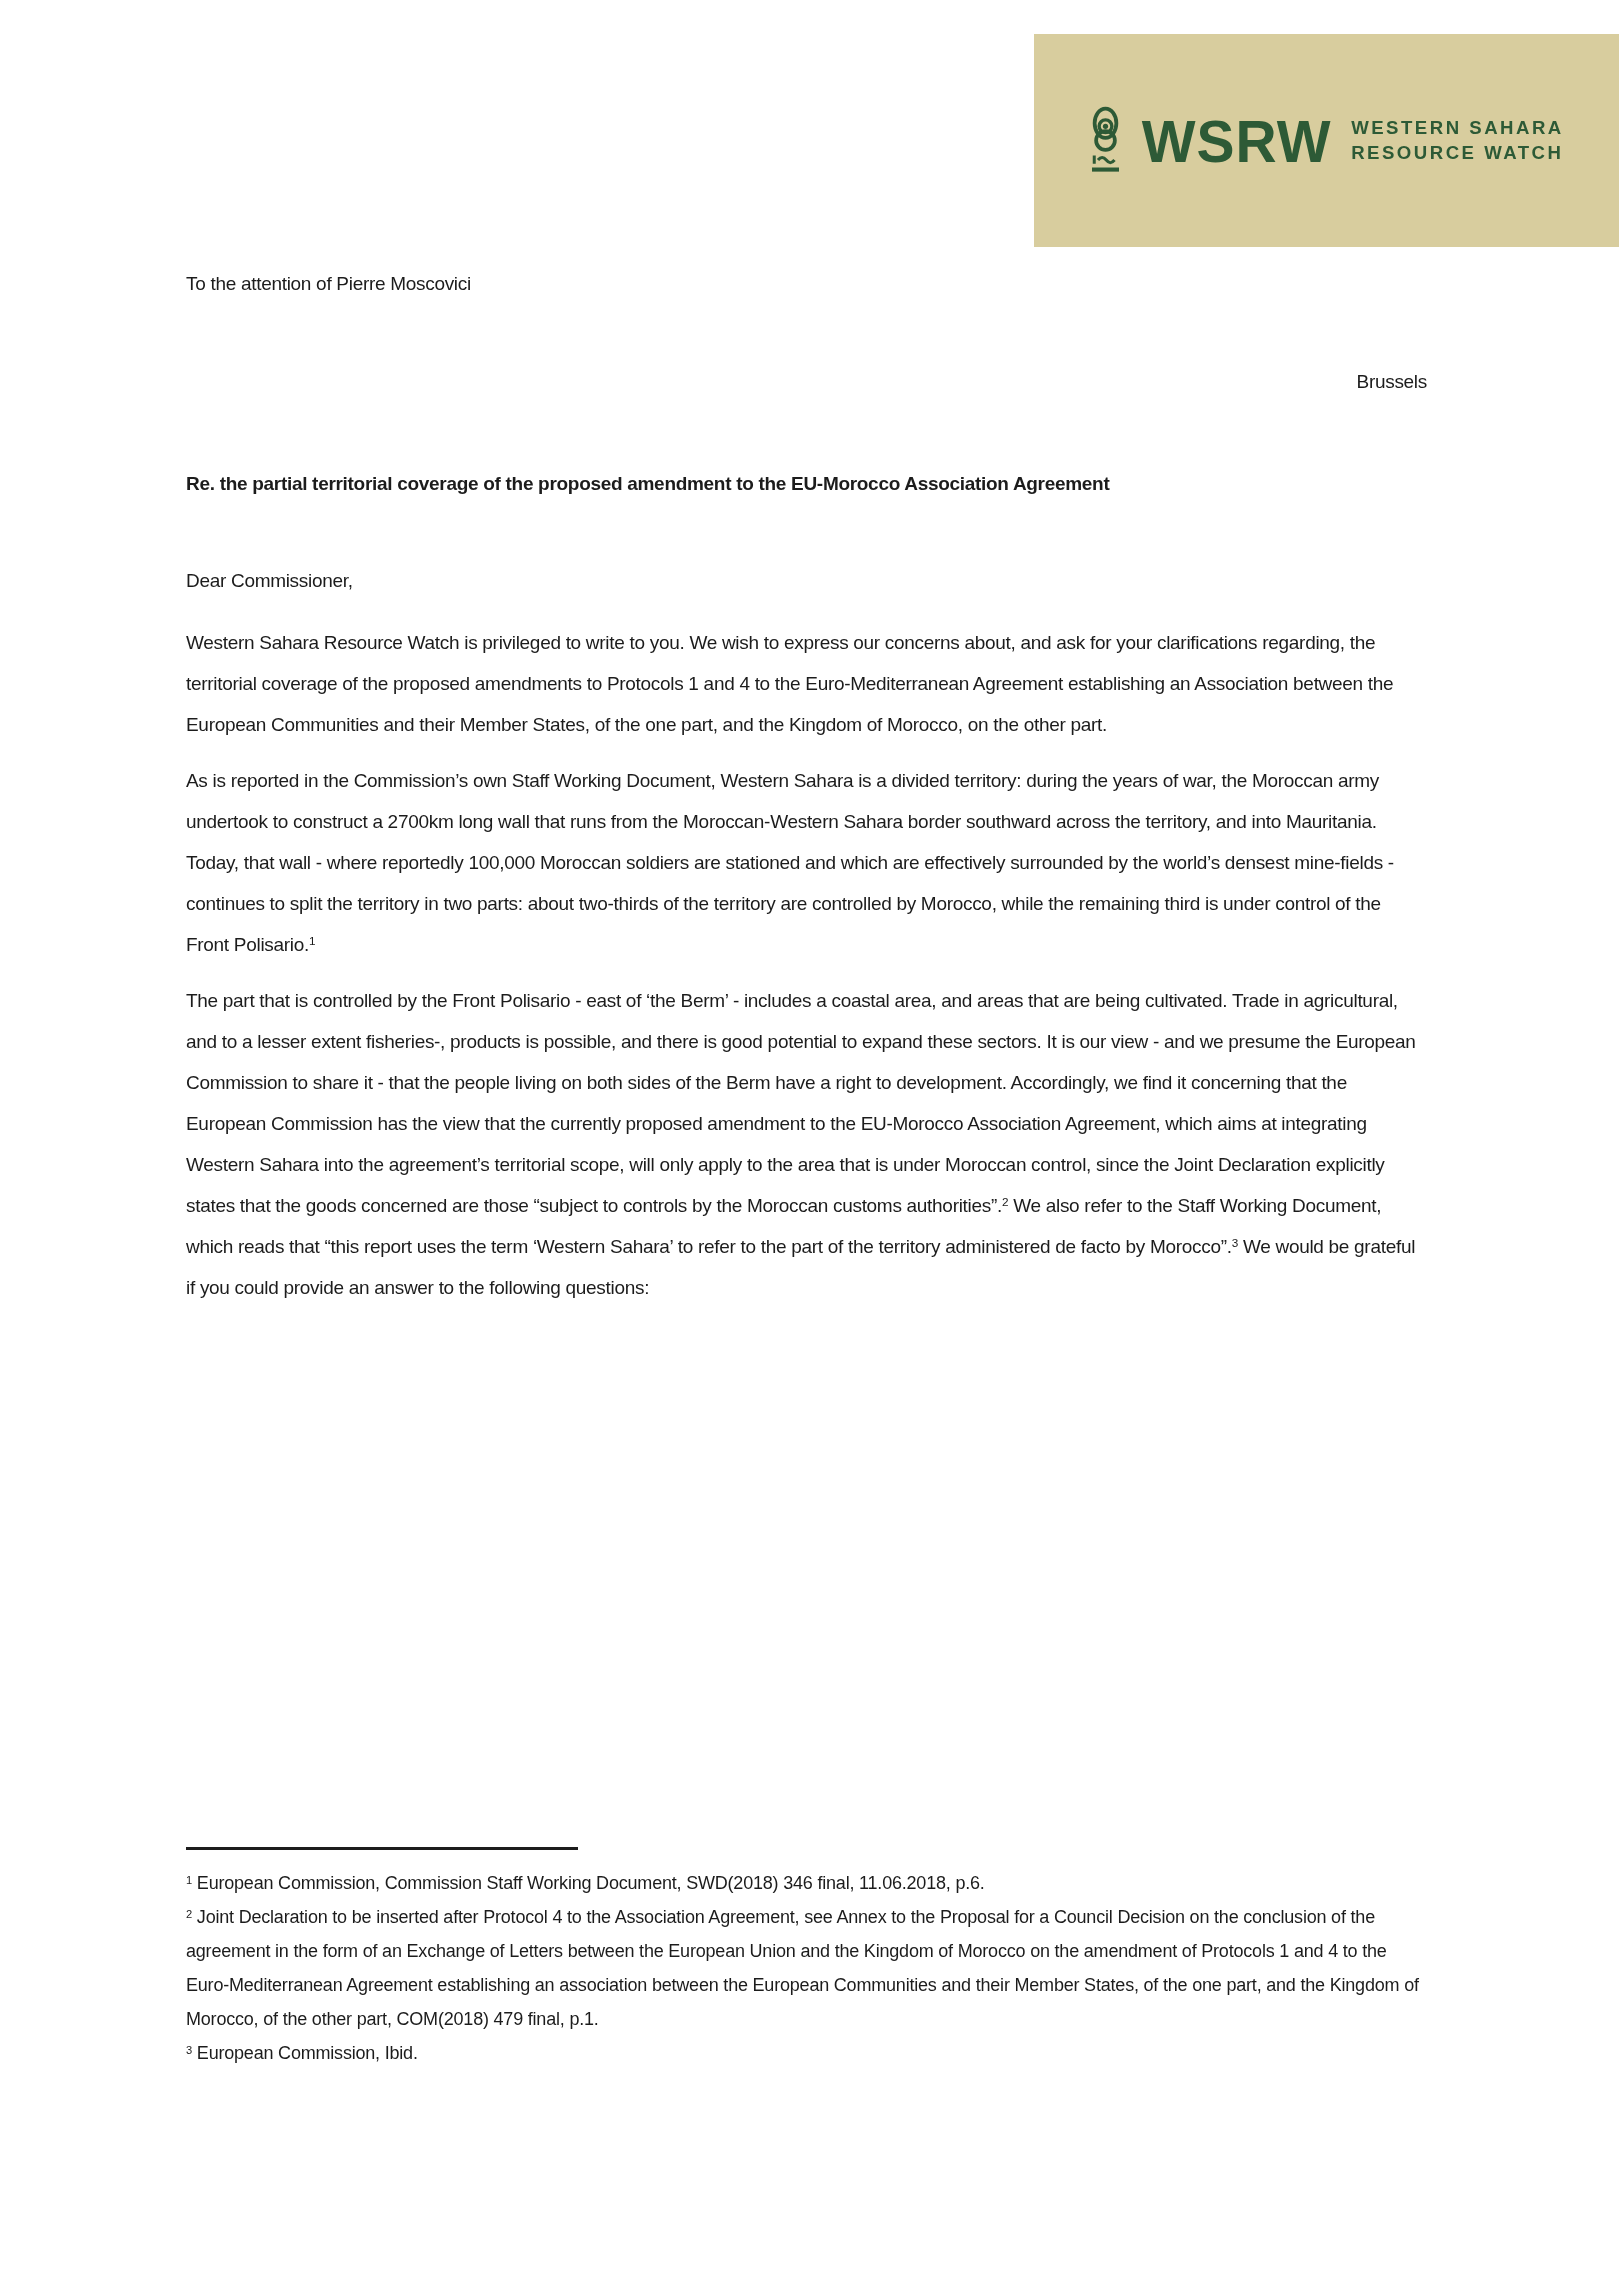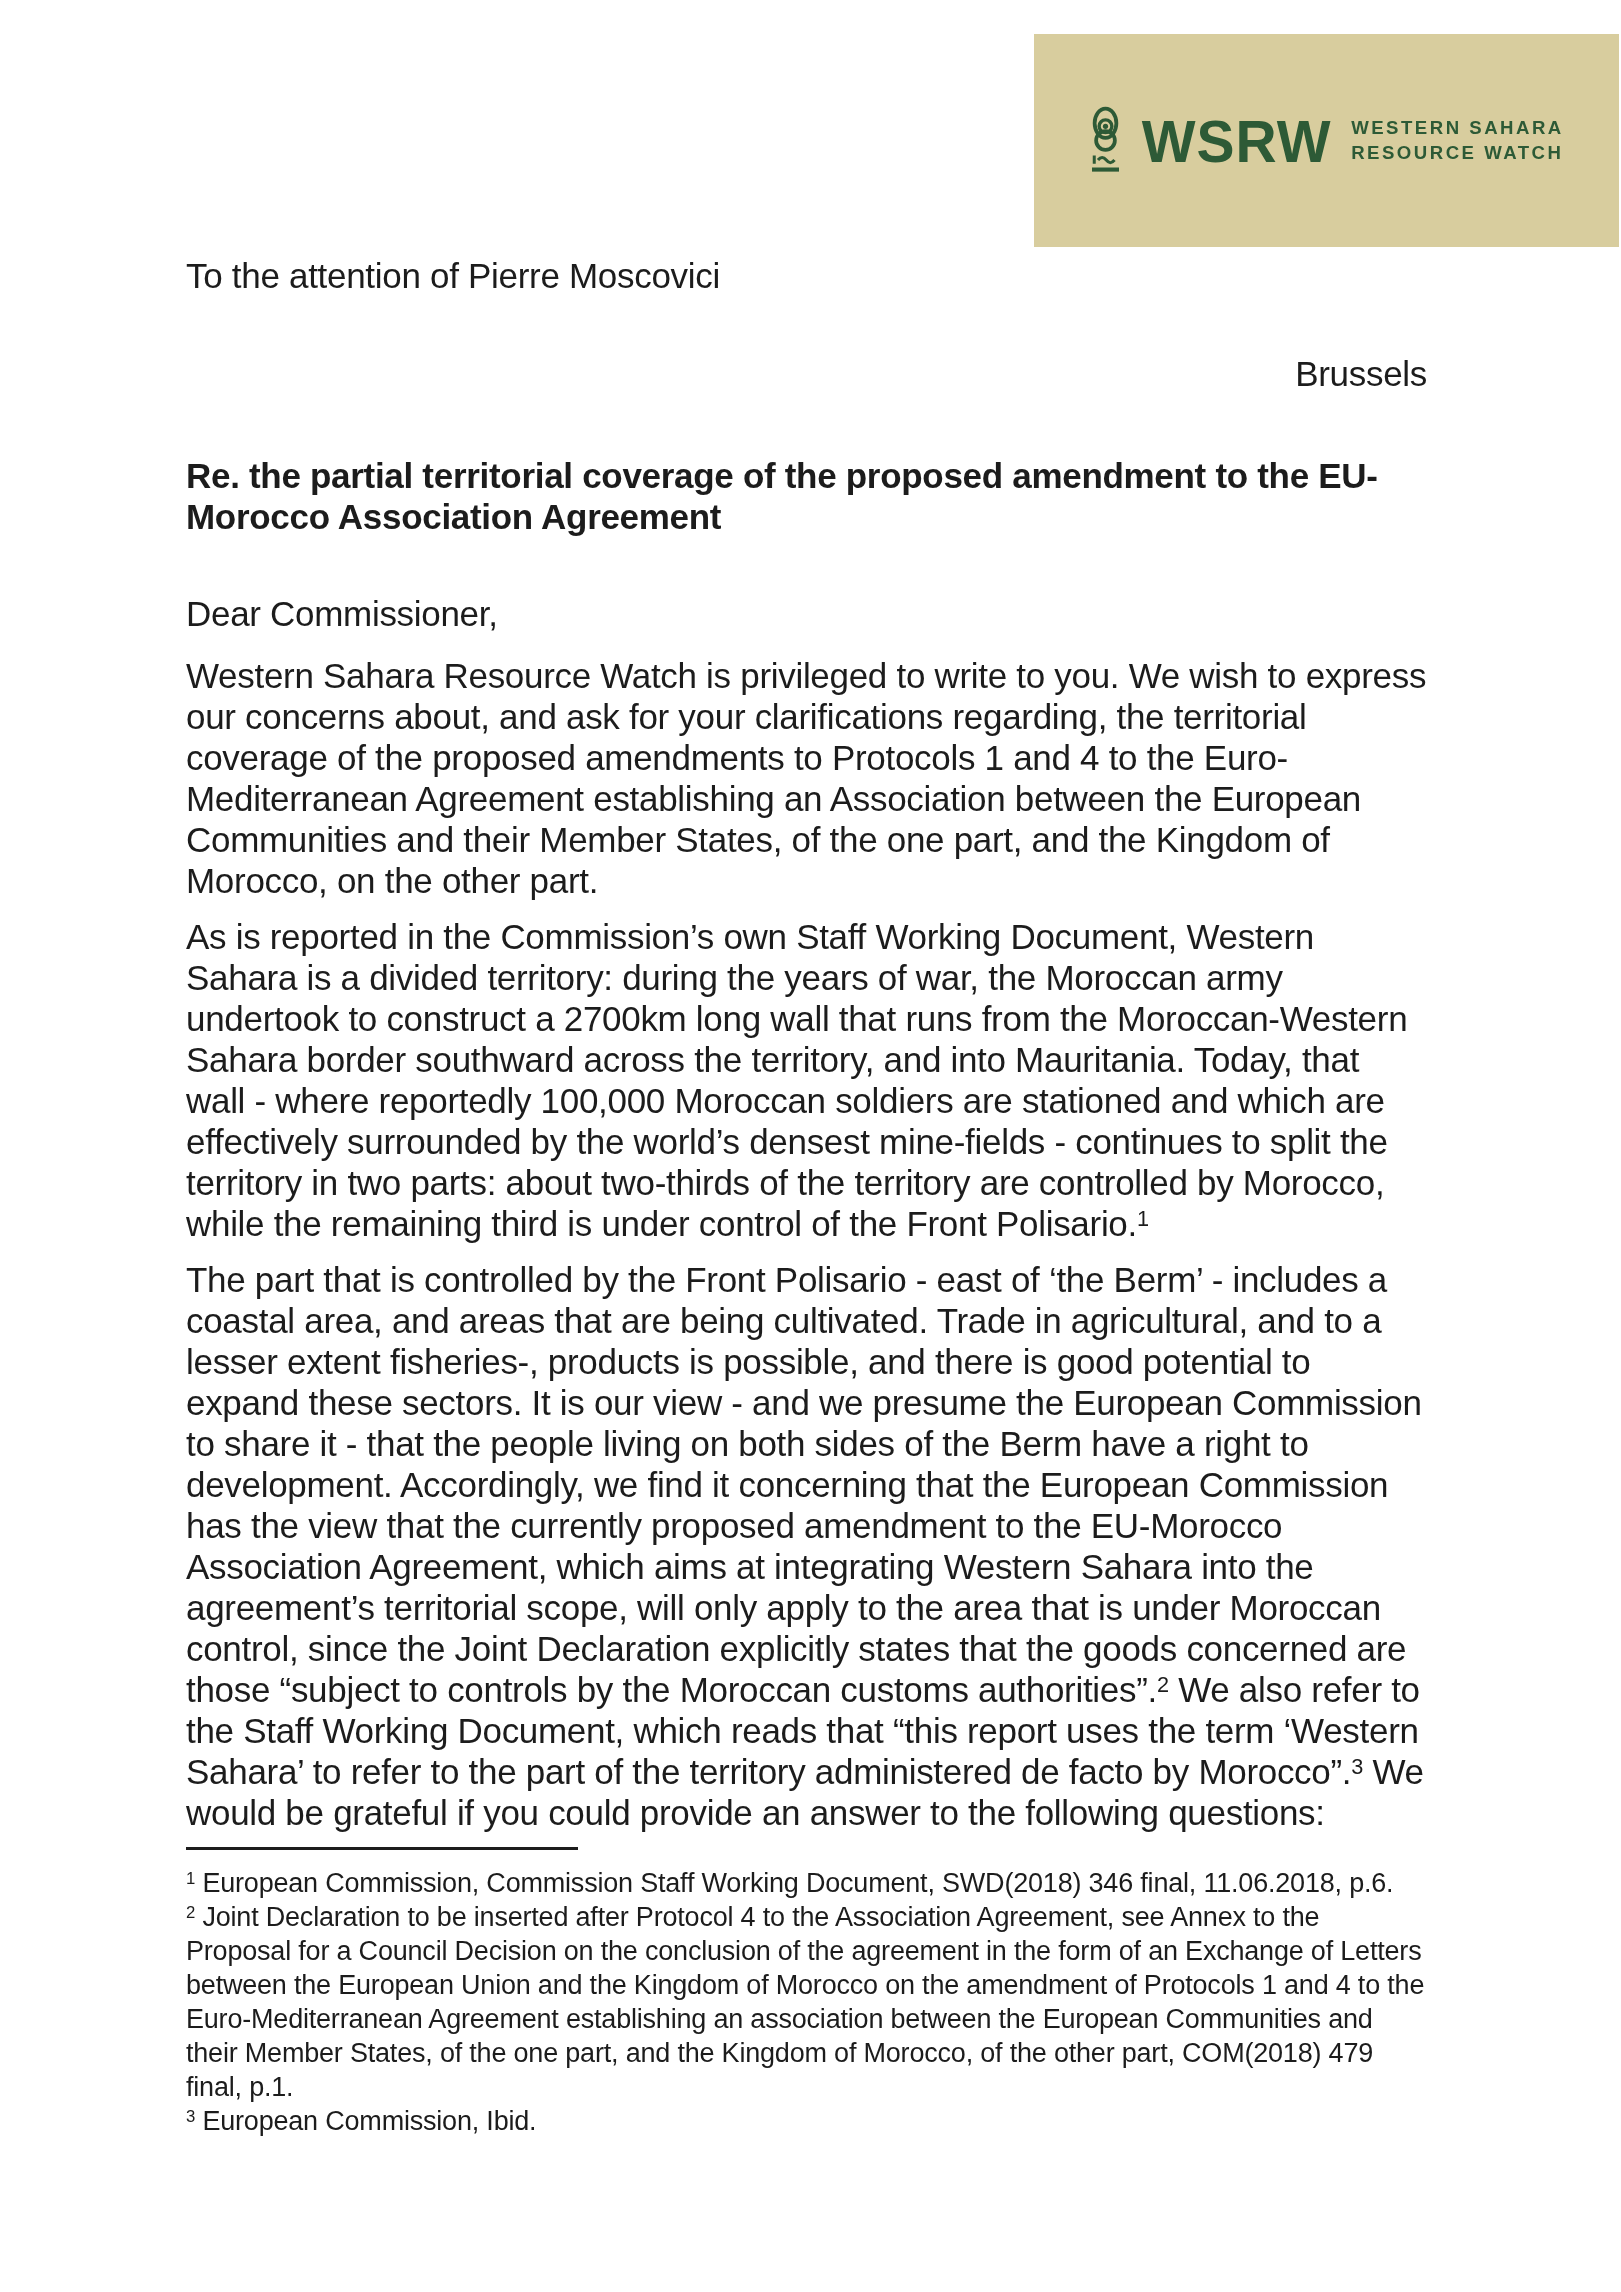--- a/index.html
+++ b/index.html
@@ -42,22 +42,22 @@
     letter-spacing: 2.5px;
     line-height: 24.5px;
     white-space: nowrap;
   }
 
   
   .content {
     position: absolute;
     left: 186px;
     width: 1241px;
-    top: 0;
-    font-size: 35px;
+    top: 8px;
+    font-size: 19px;
     line-height: 41px;
     letter-spacing: -0.3px;
   }
   .recipient { margin-top: 255px; }
   .dateline  { margin-top: 57px; text-align: right; }
   .subject   { margin-top: 61px; font-weight: 700; }
   .salutation{ margin-top: 56px; }
   .para-1 { margin-top: 20.6px; }
   .para-2, .para-3 { margin-top: 15px; }
   sup {
@@ -67,21 +67,21 @@
     top: -0.45em;
     vertical-align: baseline;
   }
 
   
   .footnotes {
     position: absolute;
     left: 186px;
     width: 1241px;
     top: 1847px;
-    font-size: 27px;
+    font-size: 18px;
     line-height: 34px;
     letter-spacing: -0.2px;
   }
   .fn-sep {
     width: 392px;
     height: 2.9px;
     background: #1c1c1c;
     margin-bottom: 15.7px;
   }
 </style>

